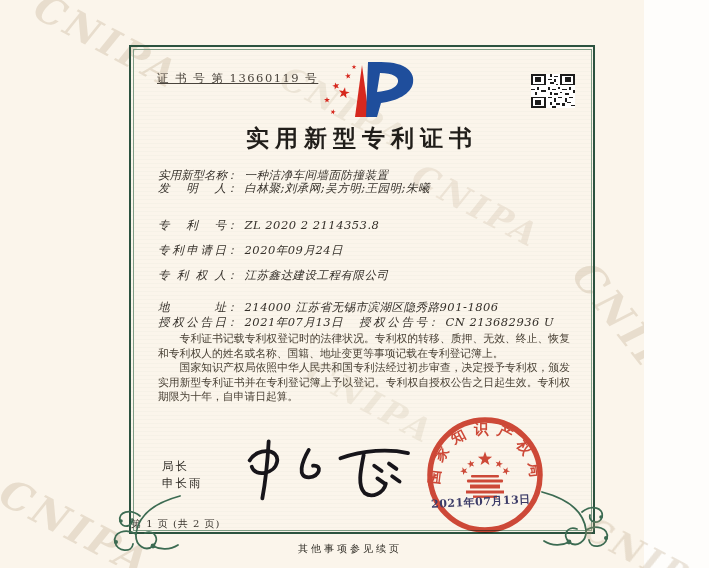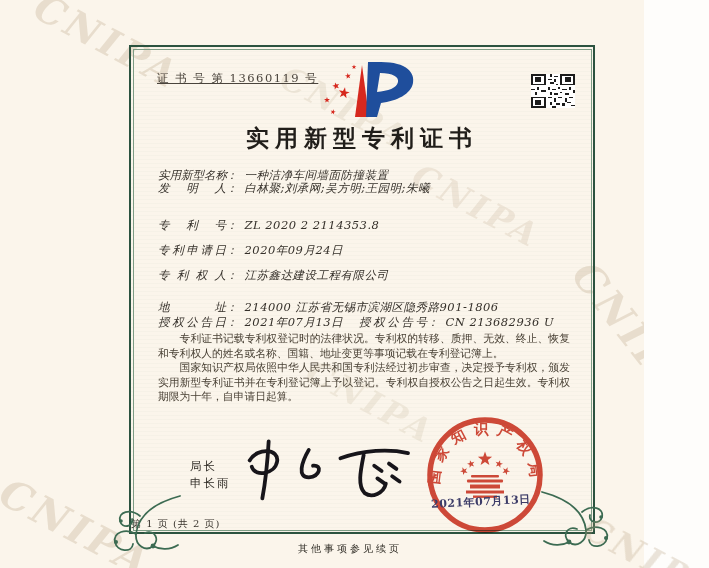--- a/index.html
+++ b/index.html
@@ -60,21 +60,21 @@
   .r5{top:221px;} .r6{top:253px;} .r7{top:268px;}
   .pair2{position:absolute;left:195px;top:0;margin-left:6px;}
   
   .paras{
     position:absolute;left:27px;top:285px;width:412px;
     font-size:10.8px;line-height:14.6px;color:#473f33;
     text-align:justify;
   }
   .paras p{margin:0;text-indent:2em;}
   
-  .signer{position:absolute;left:31px;top:411px;font-size:11.5px;line-height:17px;color:#2e2a24;letter-spacing:2px;margin-left:28px;}
+  .signer{position:absolute;left:31px;top:411px;font-size:11.5px;line-height:17px;color:#2e2a24;letter-spacing:2px;}
   .signature{position:absolute;left:106px;top:390px;width:190px;height:68px;}
   
   .seal{position:absolute;left:295px;top:369px;width:118px;height:118px;opacity:0.9;mix-blend-mode:multiply;}
   .seal-date{
     position:absolute;left:300px;top:447px;width:110px;
     font-size:11px;font-weight:bold;color:#3c3c68;letter-spacing:0.5px;
     transform:rotate(-3deg);white-space:nowrap;
   }
   .page-info{
     position:absolute;left:0;top:470px;width:100%;text-align:left;

